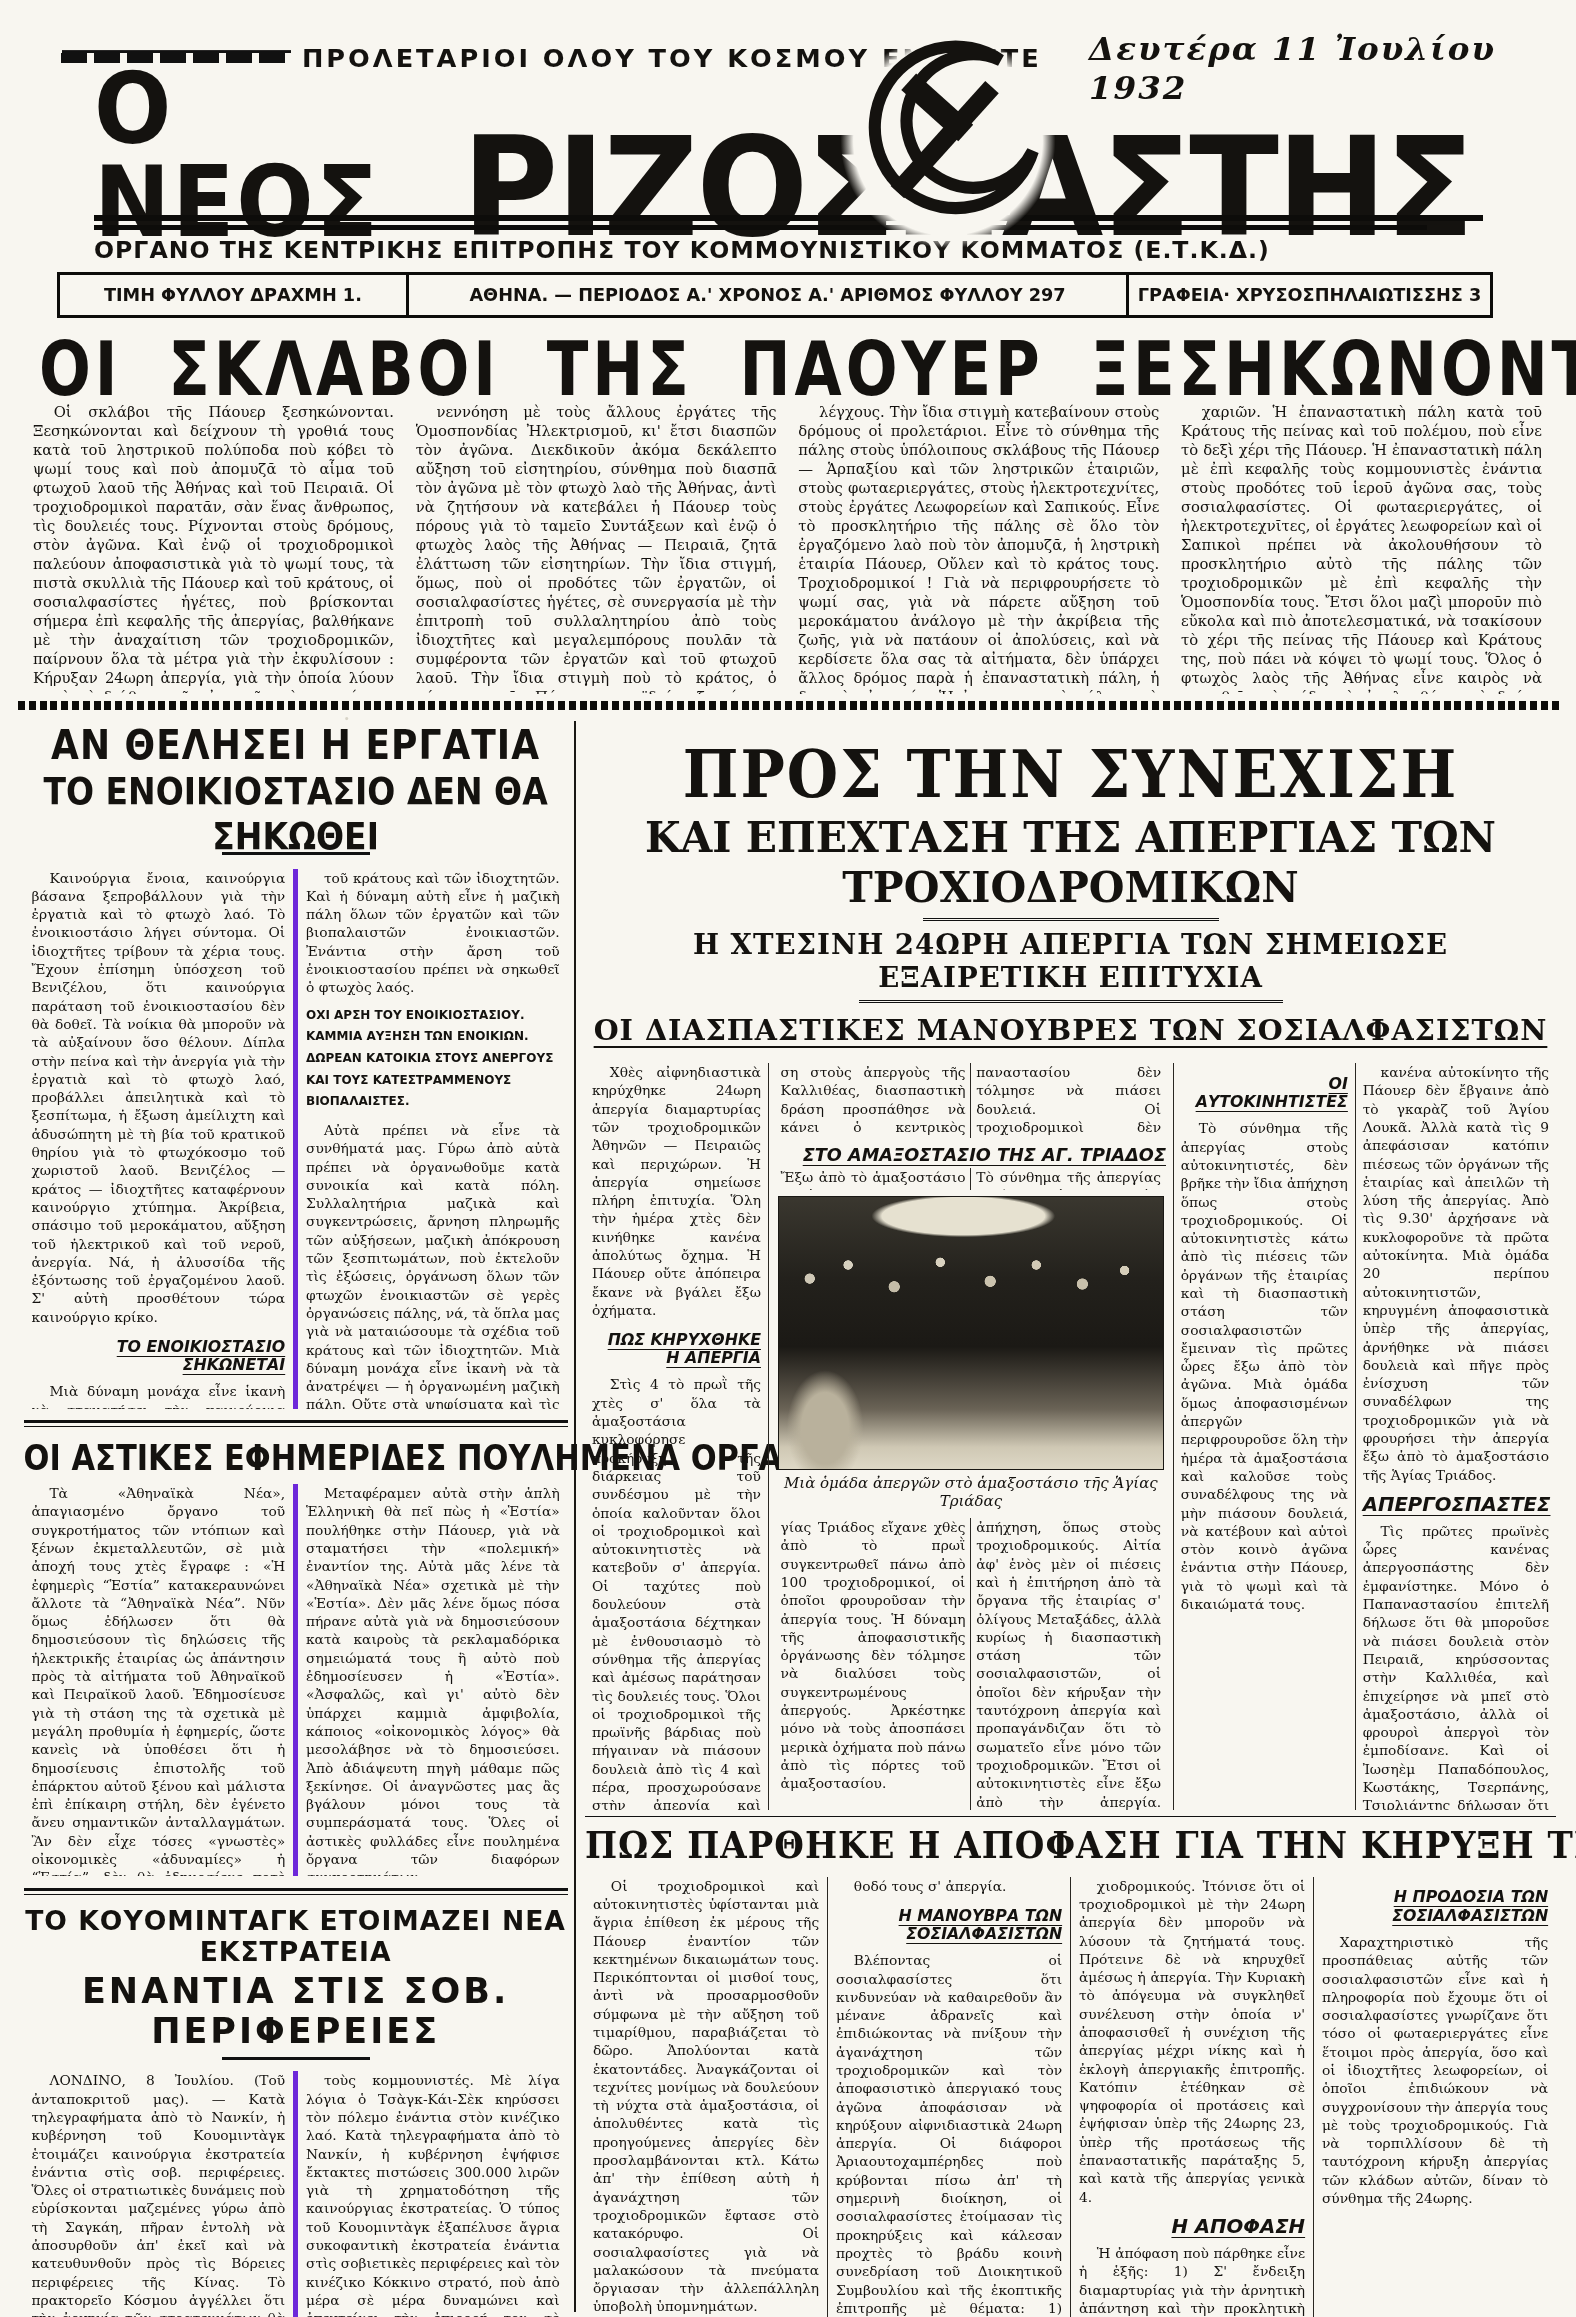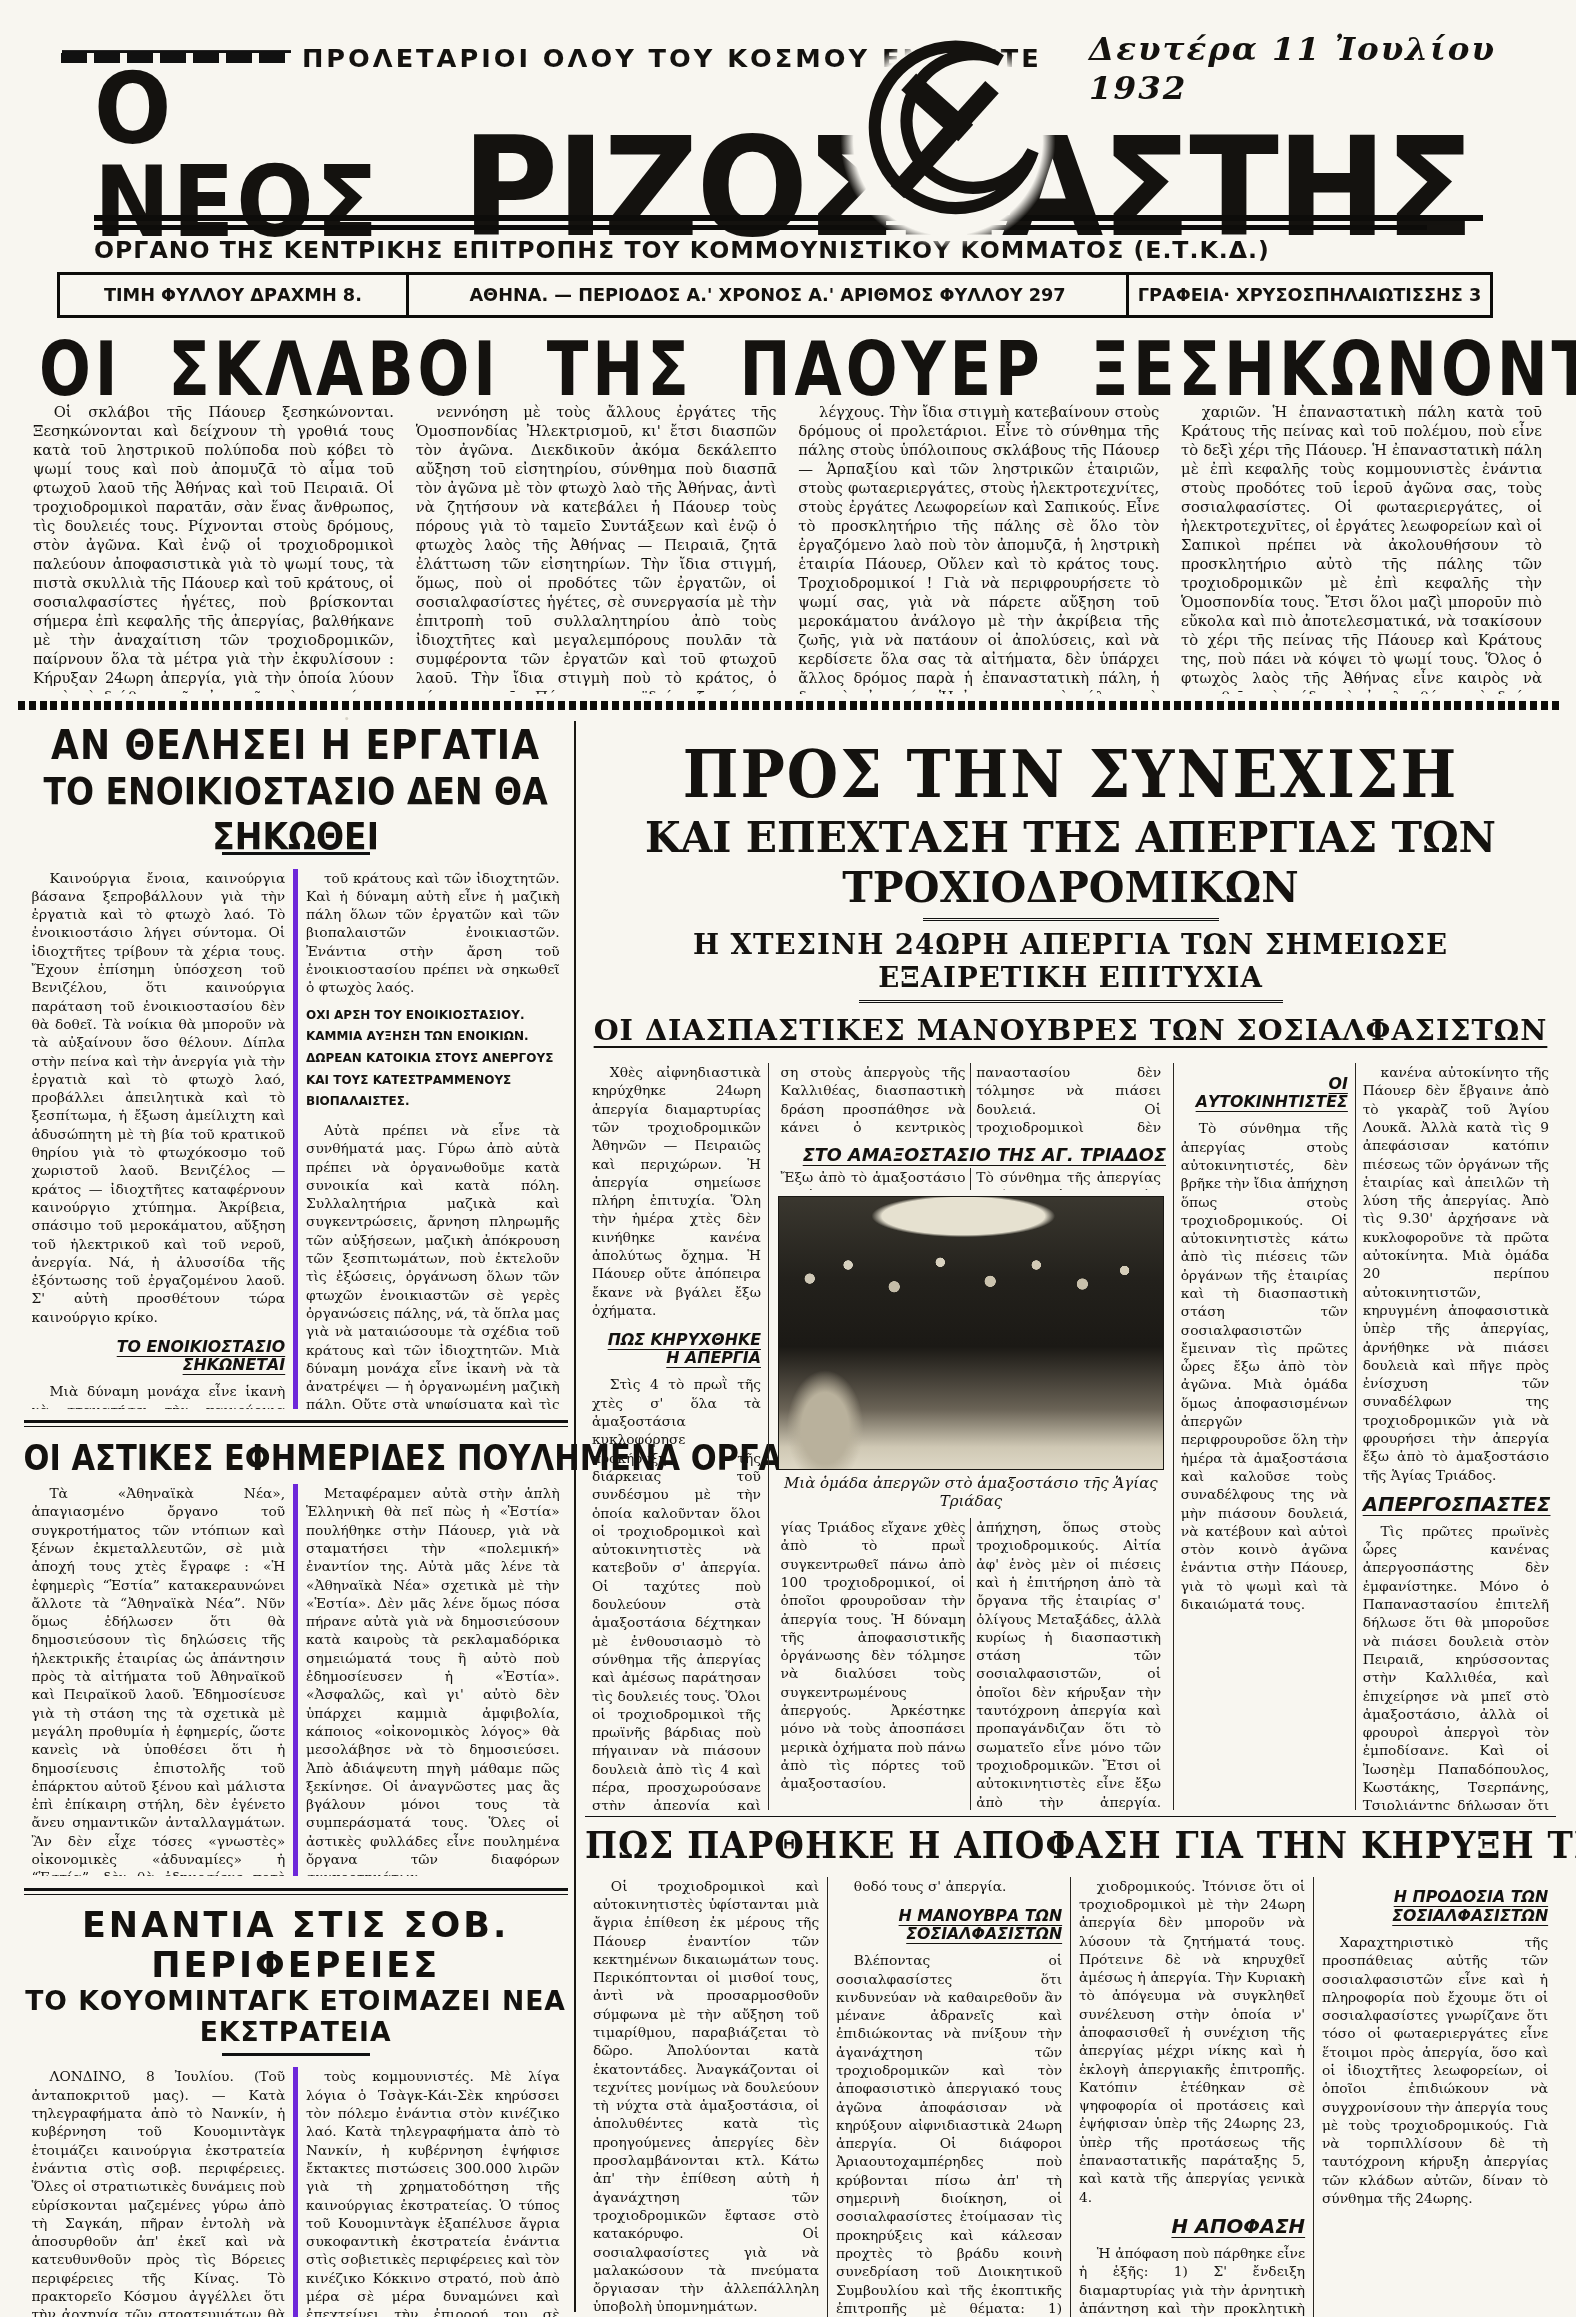--- a/index.html
+++ b/index.html
@@ -137,21 +137,21 @@
   <svg width="202" height="212" viewBox="0 0 100 100" aria-hidden="true">
     <path d="M76 10 A40 40 0 1 0 92 55 A33 33 0 1 1 76 10 Z" fill="none" stroke="#14120f" stroke-width="6"></path>
     <rect x="44" y="14" width="9" height="70" transform="rotate(42 48 49)" fill="#14120f"></rect>
     <rect x="26" y="28" width="38" height="11" transform="rotate(42 45 33)" fill="#14120f"></rect>
   </svg>
 </div>
 
 <div class="abs organ-line">ΟΡΓΑΝΟ ΤΗΣ ΚΕΝΤΡΙΚΗΣ ΕΠΙΤΡΟΠΗΣ ΤΟΥ ΚΟΜΜΟΥΝΙΣΤΙΚΟΥ ΚΟΜΜΑΤΟΣ (Ε.Τ.Κ.Δ.)</div>
 
 <div class="abs info-bar">
-  <div class="info-cell l">ΤΙΜΗ ΦΥΛΛΟΥ ΔΡΑΧΜΗ 8.</div>
+  <div class="info-cell l">ΤΙΜΗ ΦΥΛΛΟΥ ΔΡΑΧΜΗ 1.</div>
   <div class="info-cell mid">ΑΘΗΝΑ. — ΠΕΡΙΟΔΟΣ Α.' ΧΡΟΝΟΣ Α.' ΑΡΙΘΜΟΣ ΦΥΛΛΟΥ 297</div>
   <div class="info-cell r">ΓΡΑΦΕΙΑ· ΧΡΥΣΟΣΠΗΛΑΙΩΤΙΣΣΗΣ 3</div>
 </div>
 
 <div class="abs main-head">ΟΙ ΣΚΛΑΒΟΙ ΤΗΣ ΠΑΟΥΕΡ ΞΕΣΗΚΩΝΟΝΤΑΙ</div>
 
 <div class="abs lead-row">
   <div class="lead-col">Οἱ σκλάβοι τῆς Πάουερ ξεσηκώνονται. Ξεσηκώνονται καὶ δείχνουν τὴ γροθιά τους κατὰ τοῦ ληστρικοῦ πολύποδα ποὺ κόβει τὸ ψωμί τους καὶ ποὺ ἀπομυζᾶ τὸ αἷμα τοῦ φτωχοῦ λαοῦ τῆς Ἀθήνας καὶ τοῦ Πειραιᾶ. Οἱ τροχιοδρομικοὶ παρατᾶν, σὰν ἕνας ἄνθρωπος, τὶς δουλειές τους. Ρίχνονται στοὺς δρόμους, στὸν ἀγῶνα. Καὶ ἐνῷ οἱ τροχιοδρομικοὶ παλεύουν ἀποφασιστικὰ γιὰ τὸ ψωμί τους, τὰ πιστὰ σκυλλιὰ τῆς Πάουερ καὶ τοῦ κράτους, οἱ σοσιαλφασίστες ἡγέτες, ποὺ βρίσκονται σήμερα ἐπὶ κεφαλῆς τῆς ἀπεργίας, βαλθήκανε μὲ τὴν ἀναχαίτιση τῶν τροχιοδρομικῶν, παίρνουν ὅλα τὰ μέτρα γιὰ τὴν ἐκφυλίσουν : Κήρυξαν 24ωρη ἀπεργία, γιὰ τὴν ὁποία λύουν παρὰ τὴ διάθεση τῶν ἐργατῶν νὰ συνεχίσουν τὴν ἀπεργία, συνεννοοῦνται μὲ τοὺς ἰδιοχτῆτες, δὲν ἔρχονται σὲ καμμιὰ συ-</div>
   <div class="lead-col">νεννόηση μὲ τοὺς ἄλλους ἐργάτες τῆς Ὁμοσπονδίας Ἠλεκτρισμοῦ, κι' ἔτσι διασπῶν τὸν ἀγῶνα. Διεκδικοῦν ἀκόμα δεκάλεπτο αὔξηση τοῦ εἰσητηρίου, σύνθημα ποὺ διασπᾶ τὸν ἀγῶνα μὲ τὸν φτωχὸ λαὸ τῆς Ἀθήνας, ἀντὶ νὰ ζητήσουν νὰ κατεβάλει ἡ Πάουερ τοὺς πόρους γιὰ τὸ ταμεῖο Συντάξεων καὶ ἐνῷ ὁ φτωχὸς λαὸς τῆς Ἀθήνας — Πειραιᾶ, ζητᾶ ἐλάττωση τῶν εἰσητηρίων. Τὴν ἴδια στιγμή, ὅμως, ποὺ οἱ προδότες τῶν ἐργατῶν, οἱ σοσιαλφασίστες ἡγέτες, σὲ συνεργασία μὲ τὴν ἐπιτροπὴ τοῦ συλλαλητηρίου ἀπὸ τοὺς ἰδιοχτῆτες καὶ μεγαλεμπόρους πουλᾶν τὰ συμφέροντα τῶν ἐργατῶν καὶ τοῦ φτωχοῦ λαοῦ. Τὴν ἴδια στιγμὴ ποὺ τὸ κράτος, ὁ σύμμαχος τῆς Πάουερ, κοροϊδεύει ξετσίπωτα τὸ φτωχὸ λαὸ μὲ τὰ ὑπομνήματα στὴν Πάουερ καὶ μὲ «μυστικὲς ἐπιτροπὲς ἐ-</div>
   <div class="lead-col">λέγχους. Τὴν ἴδια στιγμὴ κατεβαίνουν στοὺς δρόμους οἱ προλετάριοι. Εἶνε τὸ σύνθημα τῆς πάλης στοὺς ὑπόλοιπους σκλάβους τῆς Πάουερ — Ἁρπαξίου καὶ τῶν ληστρικῶν ἑταιριῶν, στοὺς φωταεριεργάτες, στοὺς ἠλεκτροτεχνίτες, στοὺς ἐργάτες Λεωφορείων καὶ Σαπικούς. Εἶνε τὸ προσκλητήριο τῆς πάλης σὲ ὅλο τὸν ἐργαζόμενο λαὸ ποὺ τὸν ἀπομυζᾶ, ἡ ληστρικὴ ἑταιρία Πάουερ, Οὔλεν καὶ τὸ κράτος τους. Τροχιοδρομικοί ! Γιὰ νὰ περιφρουρήσετε τὸ ψωμί σας, γιὰ νὰ πάρετε αὔξηση τοῦ μεροκάματου ἀνάλογο μὲ τὴν ἀκρίβεια τῆς ζωῆς, γιὰ νὰ πατάουν οἱ ἀπολύσεις, καὶ νὰ κερδίσετε ὅλα σας τὰ αἰτήματα, δὲν ὑπάρχει ἄλλος δρόμος παρὰ ἡ ἐπαναστατικὴ πάλη, ἡ διαρκὴς ἀπεργία. Ἡ ἐπαναστατικὴ πάλη κατὰ τῆς ἱερῆς συμμαχίας τῆς Πάουερ καὶ τῶν ντόπιων ἐκμεταλλευτῶν μεγαλοκαρ-</div>
@@ -186,22 +186,22 @@
   <div class="cols2 press-cols bodytext">
     <div class="c">
       <p>Τὰ «Ἀθηναϊκὰ Νέα», ἀπαγιασμένο ὄργανο τοῦ συγκροτήματος τῶν ντόπιων καὶ ξένων ἐκμεταλλευτῶν, σὲ μιὰ ἀποχή τους χτὲς ἔγραφε : «Ἡ ἐφημερὶς “Ἑστία” κατακεραυνώνει ἄλλοτε τὰ “Ἀθηναϊκὰ Νέα”. Νῦν ὅμως ἐδήλωσεν ὅτι θὰ δημοσιεύσουν τὶς δηλώσεις τῆς ἠλεκτρικῆς ἑταιρίας ὡς ἀπάντησιν πρὸς τὰ αἰτήματα τοῦ Ἀθηναϊκοῦ καὶ Πειραϊκοῦ λαοῦ. Ἐδημοσίευσε γιὰ τὴ στάση της τὰ σχετικὰ μὲ μεγάλη προθυμία ἡ ἐφημερίς, ὥστε κανεὶς νὰ ὑποθέσει ὅτι ἡ δημοσίευσις ἐπιστολῆς τοῦ ἐπάρκτου αὐτοῦ ξένου καὶ μάλιστα ἐπὶ ἐπίκαιρη στήλη, δὲν ἐγένετο ἄνευ σημαντικῶν ἀνταλλαγμάτων. Ἂν δὲν εἶχε τόσες «γνωστὲς» οἰκονομικὲς «ἀδυναμίες» ἡ “Ἑστία”, δὲν θὰ ἐδημοσίευε ποτὲ ἐπιστολὴν τοῦ διευθυντοῦ τῆς Πάουερ. Θὰ τὴν ἔρριπτε εἰς τὸν κάλαθον τῶν ἀχρήστων.</p>
     </div>
     <div class="c">
       <p>Μεταφέραμεν αὐτὰ στὴν ἁπλὴ Ἑλληνικὴ θὰ πεῖ πὼς ἡ «Ἑστία» πουλήθηκε στὴν Πάουερ, γιὰ νὰ σταματήσει τὴν «πολεμική» ἐναντίον της. Αὐτὰ μᾶς λένε τὰ «Ἀθηναϊκὰ Νέα» σχετικὰ μὲ τὴν «Ἑστία». Δὲν μᾶς λένε ὅμως πόσα πήρανε αὐτὰ γιὰ νὰ δημοσιεύσουν κατὰ καιροὺς τὰ ρεκλαμαδόρικα σημειώματά τους ἢ αὐτὸ ποὺ ἐδημοσίευσεν ἡ «Ἑστία». «Ἀσφαλῶς, καὶ γι' αὐτὸ δὲν ὑπάρχει καμμιὰ ἀμφιβολία, κάποιος «οἰκονομικὸς λόγος» θὰ μεσολάβησε νὰ τὸ δημοσιεύσει. Ἀπὸ ἀδιάψευτη πηγὴ μάθαμε πῶς ξεκίνησε. Οἱ ἀναγνῶστες μας ἂς βγάλουν μόνοι τους τὰ συμπεράσματά τους. Ὅλες οἱ ἀστικὲς φυλλάδες εἶνε πουλημένα ὄργανα τῶν διαφόρων συγκροτημάτων.</p>
     </div>
   </div>
 
   <div class="hr-double"></div>
+  <div class="sec-headline kuo-h1">ΤΟ ΚΟΥΟΜΙΝΤΑΓΚ ΕΤΟΙΜΑΖΕΙ ΝΕΑ ΕΚΣΤΡΑΤΕΙΑ</div>
   <div class="sec-headline kuo-h2">ΕΝΑΝΤΙΑ ΣΤΙΣ ΣΟΒ. ΠΕΡΙΦΕΡΕΙΕΣ</div>
-  <div class="sec-headline kuo-h1">ΤΟ ΚΟΥΟΜΙΝΤΑΓΚ ΕΤΟΙΜΑΖΕΙ ΝΕΑ ΕΚΣΤΡΑΤΕΙΑ</div>
   <div class="sq"></div>
 
   <div class="cols2 kuo-cols bodytext">
     <div class="c">
       <p>ΛΟΝΔΙΝΟ, 8 Ἰουλίου. (Τοῦ ἀνταποκριτοῦ μας). — Κατὰ τηλεγραφήματα ἀπὸ τὸ Νανκίν, ἡ κυβέρνηση τοῦ Κουομιντὰγκ ἑτοιμάζει καινούργια ἐκστρατεία ἐνάντια στὶς σοβ. περιφέρειες. Ὅλες οἱ στρατιωτικὲς δυνάμεις ποὺ εὑρίσκονται μαζεμένες γύρω ἀπὸ τὴ Σαγκάη, πῆραν ἐντολὴ νὰ ἀποσυρθοῦν ἀπ' ἐκεῖ καὶ νὰ κατευθυνθοῦν πρὸς τὶς Βόρειες περιφέρειες τῆς Κίνας. Τὸ πρακτορεῖο Κόσμου ἀγγέλλει ὅτι τὴν ἀρχηγία τῶν στρατευμάτων θὰ ἀναλάβει ὁ Τσὰγκ — Κάι — Σέκ, ὁ ὁποῖος δήλωσε γιὰ μιὰ ἀκόμα φορὰ ὅτι δὲν θὰ ἐπιτρέψει·</p>
 
     </div>
     <div class="c">
       <p>τοὺς κομμουνιστές. Μὲ λίγα λόγια ὁ Τσὰγκ-Κάι-Σὲκ κηρύσσει τὸν πόλεμο ἐνάντια στὸν κινέζικο λαό. Κατὰ τηλεγραφήματα ἀπὸ τὸ Νανκίν, ἡ κυβέρνηση ἐψήφισε ἔκτακτες πιστώσεις 300.000 λιρῶν γιὰ τὴ χρηματοδότηση τῆς καινούργιας ἐκστρατείας. Ὁ τύπος τοῦ Κουομιντὰγκ ἐξαπέλυσε ἄγρια συκοφαντικὴ ἐκστρατεία ἐνάντια στὶς σοβιετικὲς περιφέρειες καὶ τὸν κινέζικο Κόκκινο στρατό, ποὺ ἀπὸ μέρα σὲ μέρα δυναμώνει καὶ ἐπεχτείνει τὴν ἐπιρροή του σὲ καινούργιες ἐπαρχίες. Οἱ ἰμπεριαλιστὲς ἐνισχύουν μὲ κάθε μέσο τὴν ἐκστρατεία αὐτὴ ἐνάντια στὸ κινέζικο ἐπαναστατικὸ κίνημα.</p>
     </div>

